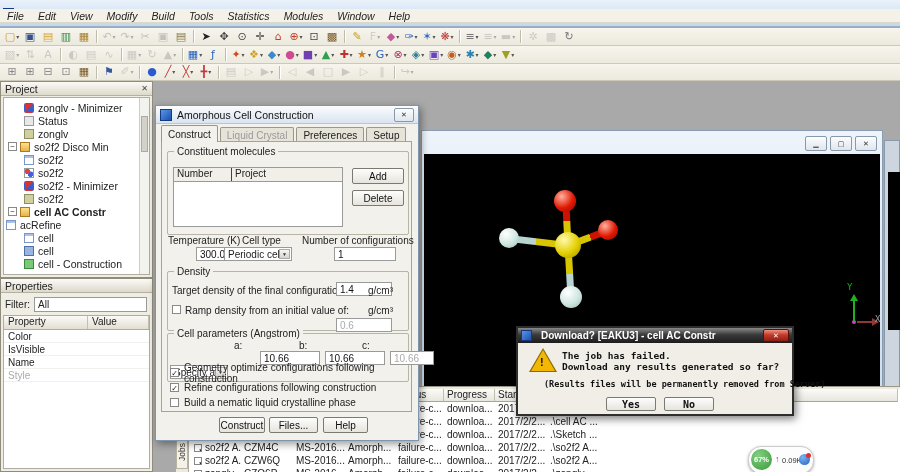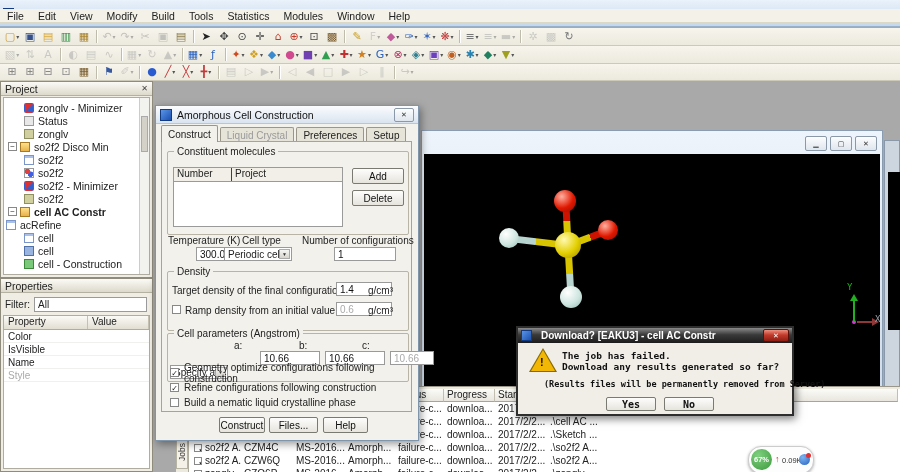--- a/index.html
+++ b/index.html
@@ -5,21 +5,21 @@
   html,body{margin:0;padding:0;background:#666;}
   #app{position:relative;width:900px;height:472px;overflow:hidden;background:#a9a9a9;
        font-family:"Liberation Sans",sans-serif;font-size:10px;color:#222;cursor:default;}
   .abs{position:absolute;}
   
   #titlebar{left:0;top:0;width:900px;height:27px;background:linear-gradient(#eaf2fb,#c2d7ee);
             border-bottom:1px solid #9ab0c8;display:flex;align-items:center;padding-left:3px;box-sizing:border-box;}
   .app-icon{width:9px;height:9px;background:linear-gradient(135deg,#5a95e8,#1a50b0);border:1px solid #123a80;margin-right:4px;}
   #title-text{font-size:10.5px;color:#111;}
   #menubar{left:0;top:9px;width:900px;height:13px;background:#f4f2e8;border-bottom:1px solid #dcd8c8;
-           display:flex;align-items:center;}
+           display:flex;align-items:center;font-style:italic;}
   .menu-item{padding:0 7px;font-size:10.5px;color:#222;}
   .tbrow{left:0;width:900px;background:linear-gradient(#f7f5ec,#eceade);border-bottom:1px solid #cdc9b8;
          display:flex;align-items:center;padding-left:3px;box-sizing:border-box;overflow:hidden;}
   #tb1{top:28px;height:18px;} #tb2{top:46px;height:18px;} #tb3{top:64px;height:17px;}
   .tb-btn{height:16px;min-width:16px;display:flex;align-items:center;justify-content:center;margin:0 1px;
           font-family:"DejaVu Sans",sans-serif;font-size:11px;line-height:16px;}
   .tb-btn.dis{opacity:.45;}
   .tb-g{display:inline-block;}
   .tb-dd{font-size:6px;color:#555;margin-left:1px;}
   .tb-sep{width:1px;height:13px;background:#c0bcac;margin:0 3px;box-shadow:1px 0 0 #ffffff;}
@@ -838,21 +838,21 @@
     <div class="input abs" style="left:150px;top:141px;width:62px;height:14px;">1</div>
 
     <div class="grp" style="left:11px;top:165px;width:240px;height:58px;">
       <span class="grp-legend">Density</span>
     </div>
     <span class="lbl" style="left:16px;top:179px;">Target density of the final configurations:</span>
     <div class="input abs" style="left:152px;top:176px;width:56px;height:14px;">1.4</div>
     <span class="lbl" style="left:212px;top:179px;">g/cm³</span>
     <div class="cb" style="left:16px;top:199px;"></div>
     <span class="lbl" style="left:29px;top:199px;">Ramp density from an initial value of:</span>
-    <div class="input gray abs" style="left:152px;top:196px;width:56px;height:14px;">0.6</div>
+    <div class="input gray abs" style="left:152px;top:212px;width:56px;height:14px;">0.6</div>
     <span class="lbl dim" style="left:212px;top:199px;">g/cm³</span>
 
     <div class="grp" style="left:11px;top:227px;width:240px;height:47px;">
       <span class="grp-legend">Cell parameters (Angstrom)</span>
     </div>
     <span class="lbl" style="left:78px;top:234px;">a:</span>
     <span class="lbl" style="left:143px;top:234px;">b:</span>
     <span class="lbl" style="left:206px;top:234px;">c:</span>
     <div class="sel abs" style="left:14px;top:245px;width:58px;height:14px;">
       <span style="white-space:nowrap;overflow:hidden;">Specify a, b</span>

